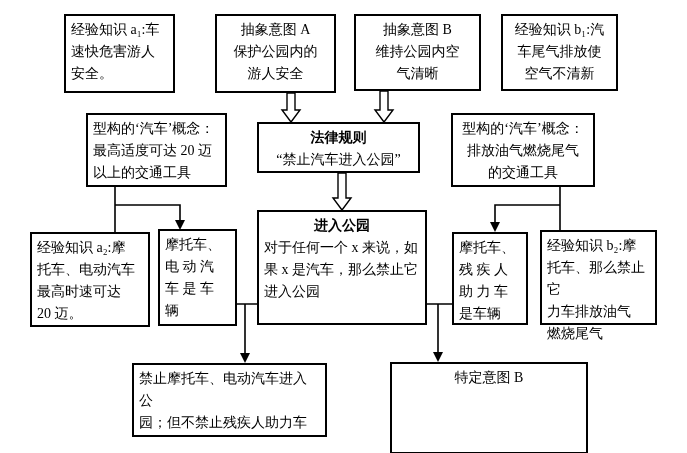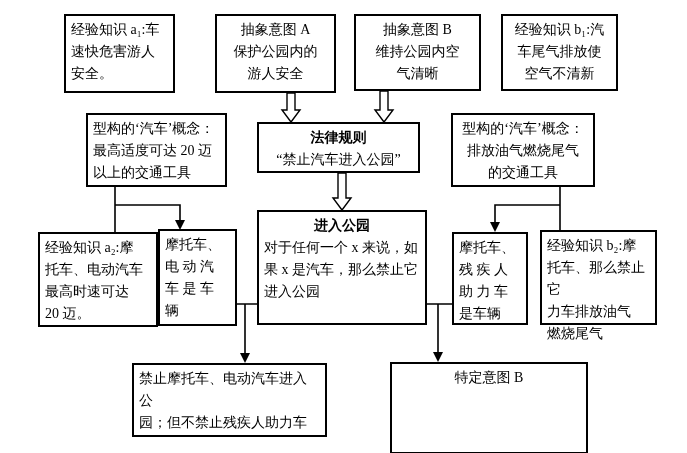--- a/index.html
+++ b/index.html
@@ -77,21 +77,21 @@
     <div class="title bold">法律规则</div>
     <div class="pre c">“禁止汽车进入公园”</div>
   </div>
 
   <div class="box" style="left:451px;top:113px;width:144px;height:74px;">
     <div class="pre c">型构的‘汽车’概念：
 排放油气燃烧尾气
 的交通工具</div>
   </div>
 
-  <div class="box" style="left:38px;top:232px;width:120px;height:95px;">
+  <div class="box" style="left:30px;top:232px;width:120px;height:95px;">
     <div class="pre l">经验知识 a₂:摩
 托车、电动汽车
 最高时速可达
 20 迈。</div>
   </div>
 
   <div class="box" style="left:158px;top:229px;width:79px;height:97px;">
     <div class="pre l">摩托车、
 电 动 汽
 车 是 车

